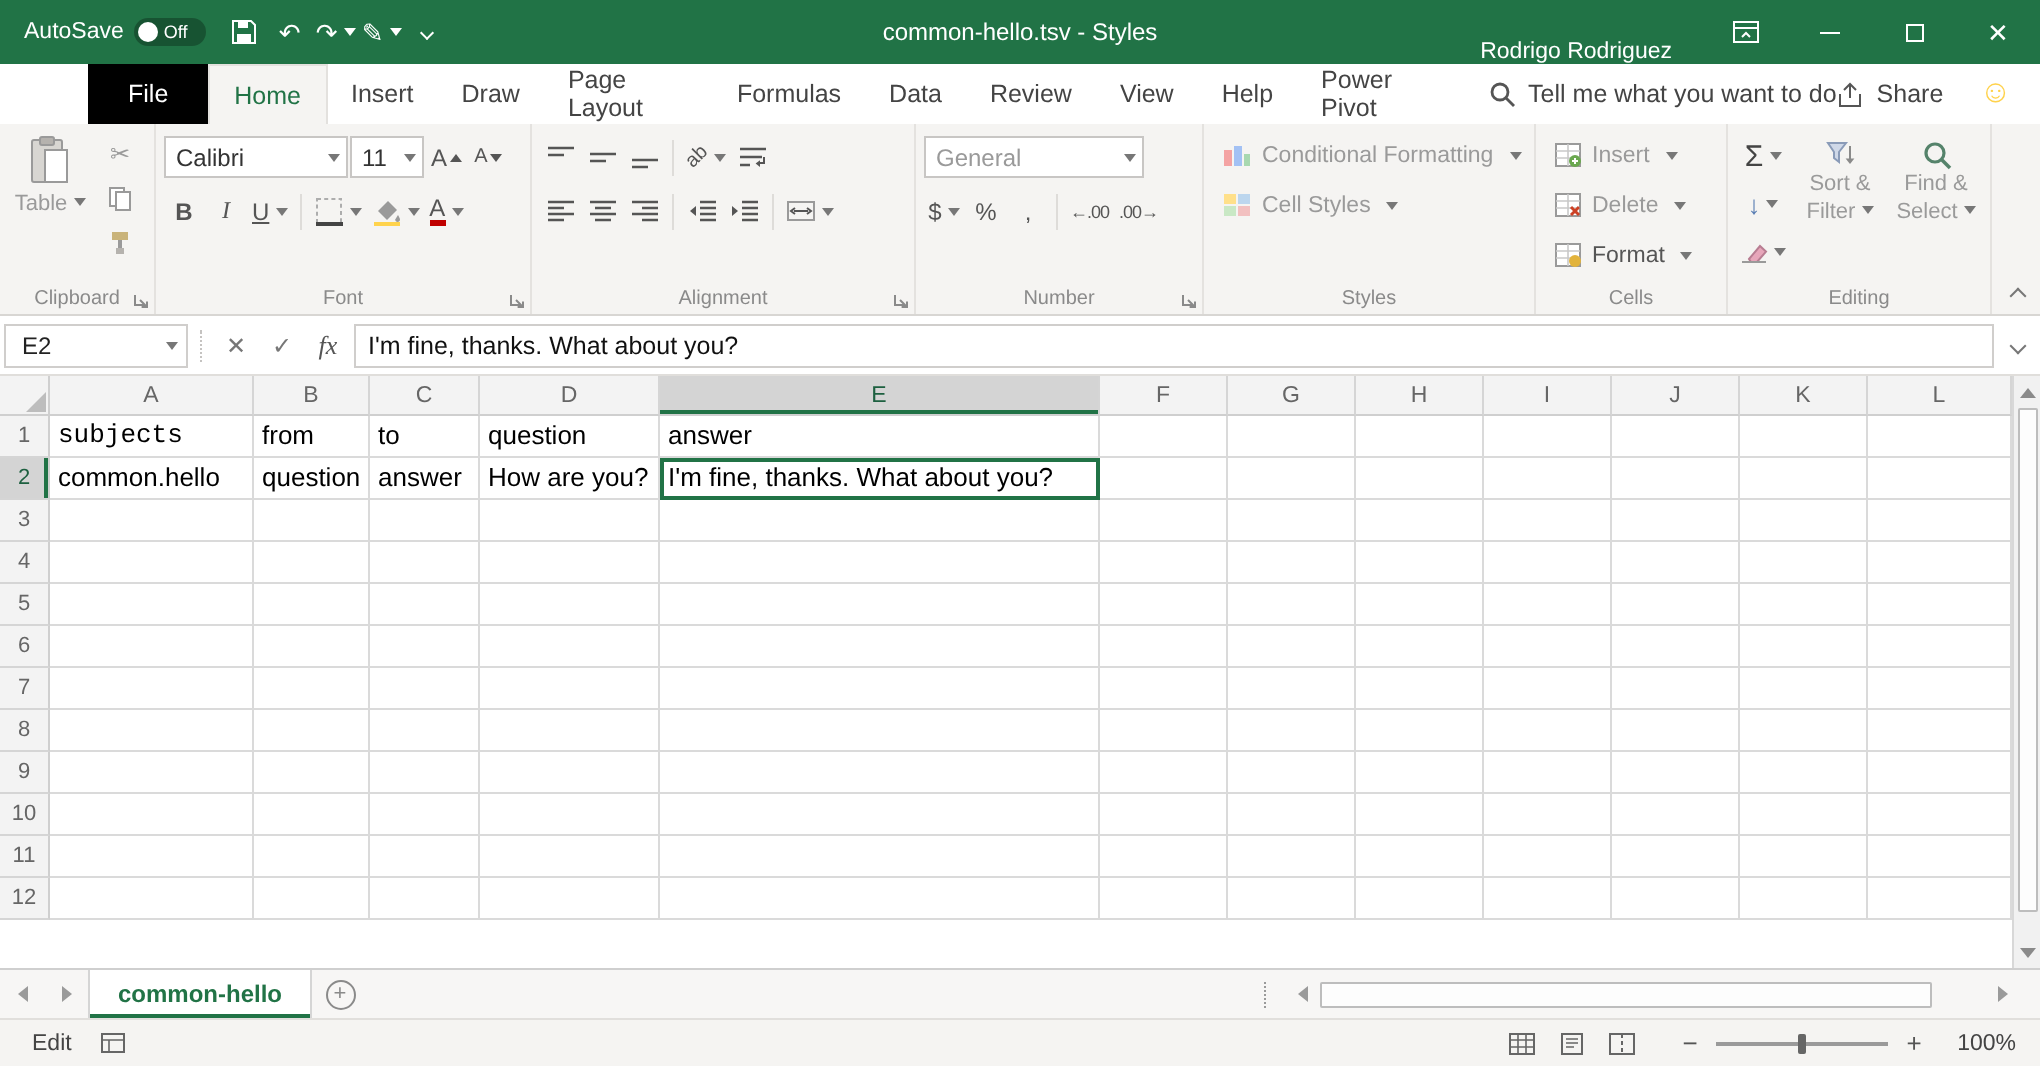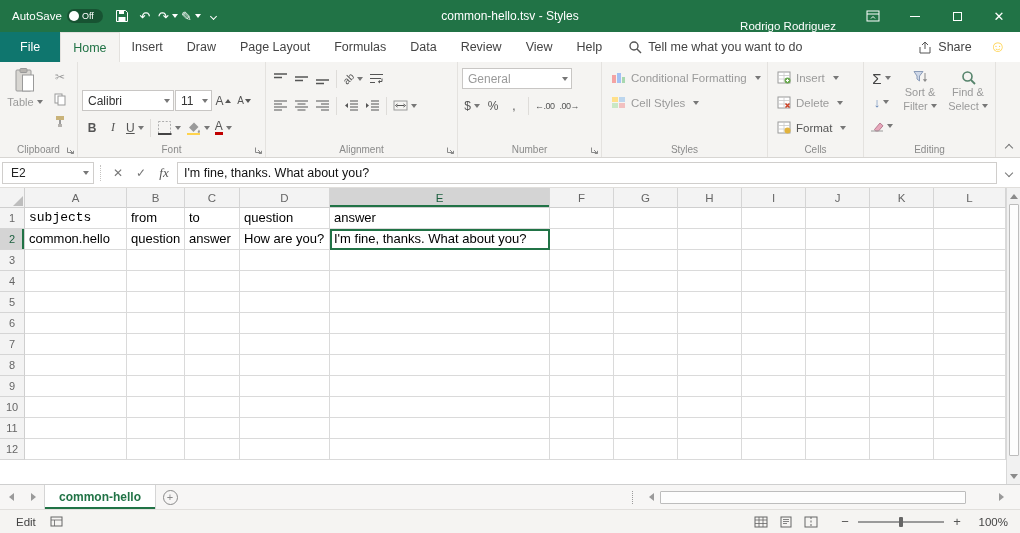--- a/index.html
+++ b/index.html
@@ -26,21 +26,21 @@
 .tb-title{position:absolute;left:0;right:0;top:0;height:32px;line-height:32px;text-align:center;font-size:12px;z-index:1;pointer-events:none;}
 .tb-right{margin-left:auto;display:flex;align-items:flex-end;height:100%;z-index:2;}
 .tb-user{font-size:11.5px;margin-right:16px;}
 .winbtn{width:42px;height:32px;display:flex;align-items:center;justify-content:center;}
 .min-glyph{width:10px;height:1px;background:#fff;}
 .max-glyph{width:9px;height:9px;border:1px solid #fff;}
 .close-glyph{font-size:13px;color:#fff;}
 
 
 .tabstrip{height:30px;background:#fff;display:flex;align-items:stretch;flex:none;}
-.file-tab{background:#0f766e;color:#fff;padding:0 20px;display:flex;align-items:center;font-size:12.5px;}
+.file-tab{background:#000000;color:#fff;padding:0 20px;display:flex;align-items:center;font-size:12.5px;margin-left:44px;}
 .rtabs{display:flex;}
 .rtab{padding:0 12px;display:flex;align-items:center;font-size:12.5px;color:#444;}
 .rtab.active{background:#f5f4f2;color:#217346;border:1px solid #e3e1de;border-bottom:none;}
 .tellme{display:flex;align-items:center;gap:6px;margin-left:14px;color:#444;font-size:12.5px;white-space:nowrap;}
 .share-btn{display:flex;align-items:center;gap:6px;margin-left:auto;font-size:12.5px;white-space:nowrap;}
 .smiley{color:#ffd24c;font-size:16px;margin:0 14px 0 18px;display:flex;align-items:center;}
 
 
 .ribbon{height:96px;background:#f5f4f2;border-bottom:1px solid #d8d6d3;display:flex;position:relative;flex:none;}
 .rgroup{position:relative;border-right:1px solid #e4e2df;padding:3px 4px 16px;flex:none;display:flex;overflow:hidden;}
@@ -50,21 +50,21 @@
 .rrow{display:flex;align-items:center;height:27px;gap:1px;}
 .ibtn{min-width:20px;height:22px;display:flex;align-items:center;justify-content:center;padding:0 2px;color:#555;font-size:12px;}
 .combo{height:21px;background:#fff;border:1px solid #c8c6c4;display:flex;align-items:center;padding:0 3px 0 5px;font-size:12px;color:#333;}
 .combo .dd{margin-left:auto;}
 .vsep{width:1px;height:18px;background:#dedcd9;margin:0 3px;flex:none;}
 .g-clipboard{width:78px;}
 .paste-big{width:42px;display:flex;flex-direction:column;align-items:center;gap:2px;padding-top:3px;}
 .paste-label{font-size:11px;color:#9a9a9a;}
 .mini-col{display:flex;flex-direction:column;margin-left:2px;padding-top:1px;}
 .mini-btn{width:24px;height:22px;display:flex;align-items:center;justify-content:center;color:#9a9a9a;font-size:12px;}
-.g-font{width:188px;align-items:flex-end;}
+.g-font{width:188px;}
 .g-align{width:192px;}
 .g-number{width:144px;}
 .g-styles{width:166px;}
 .g-cells{width:96px;}
 .g-edit{width:132px;gap:2px;}
 .bold-b{font-weight:bold;}
 .italic-i{font-family:"Liberation Serif",serif;font-style:italic;}
 .under-u{text-decoration:underline;}
 .fc-a{border-bottom:3px solid #c00000;line-height:11px;font-size:12px;}
 .tri-up{width:0;height:0;border-left:3px solid transparent;border-right:3px solid transparent;border-bottom:4px solid #555;display:inline-block;margin-left:1px;vertical-align:6px;}
@@ -197,20 +197,21 @@
   <div class="rtabs">
       <div class="rtab active">Home</div>
       <div class="rtab">Insert</div>
       <div class="rtab">Draw</div>
       <div class="rtab">Page Layout</div>
       <div class="rtab">Formulas</div>
       <div class="rtab">Data</div>
       <div class="rtab">Review</div>
       <div class="rtab">View</div>
       <div class="rtab">Help</div>
+      <div class="rtab">Power Pivot</div>
     </div>
   <div class="tellme">
     <svg width="14" height="14" viewBox="0 0 14 14">
         <circle cx="6" cy="6" r="4" fill="none" stroke="#555" stroke-width="1.4"></circle>
         <path d="M9 9l4 4" stroke="#555" stroke-width="1.4"></path>
       </svg>
     <span>Tell me what you want to do</span>
   </div>
   <div class="share-btn">
     <svg width="14" height="13" viewBox="0 0 14 13">

